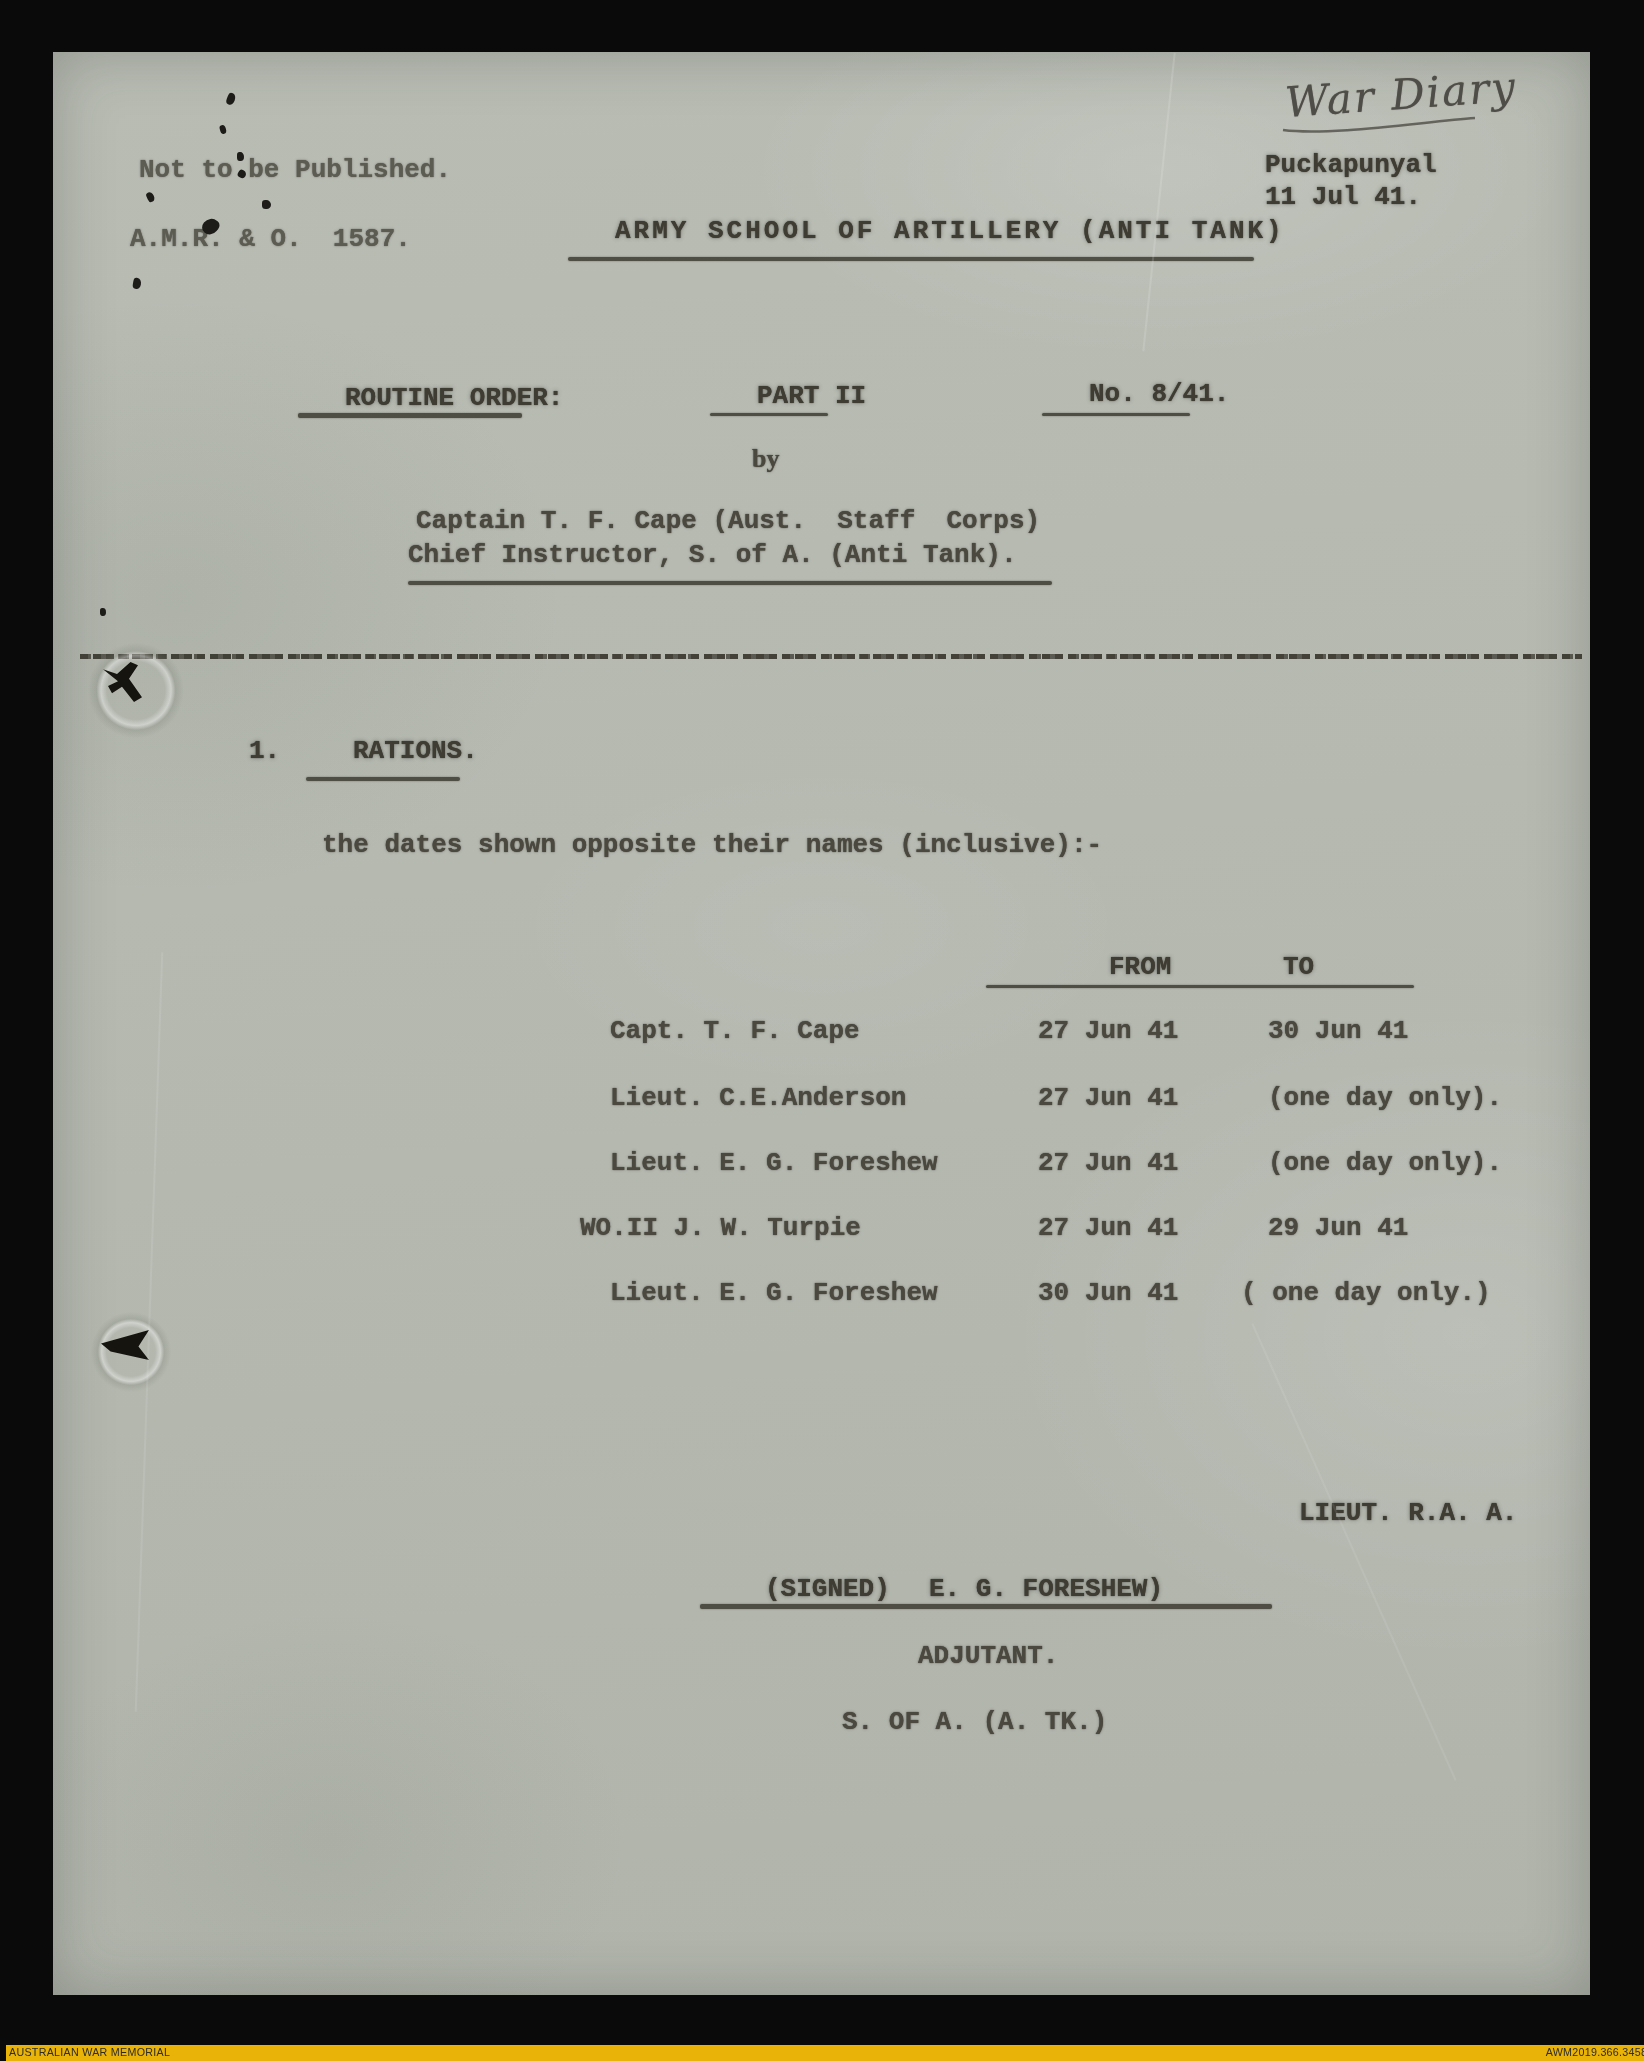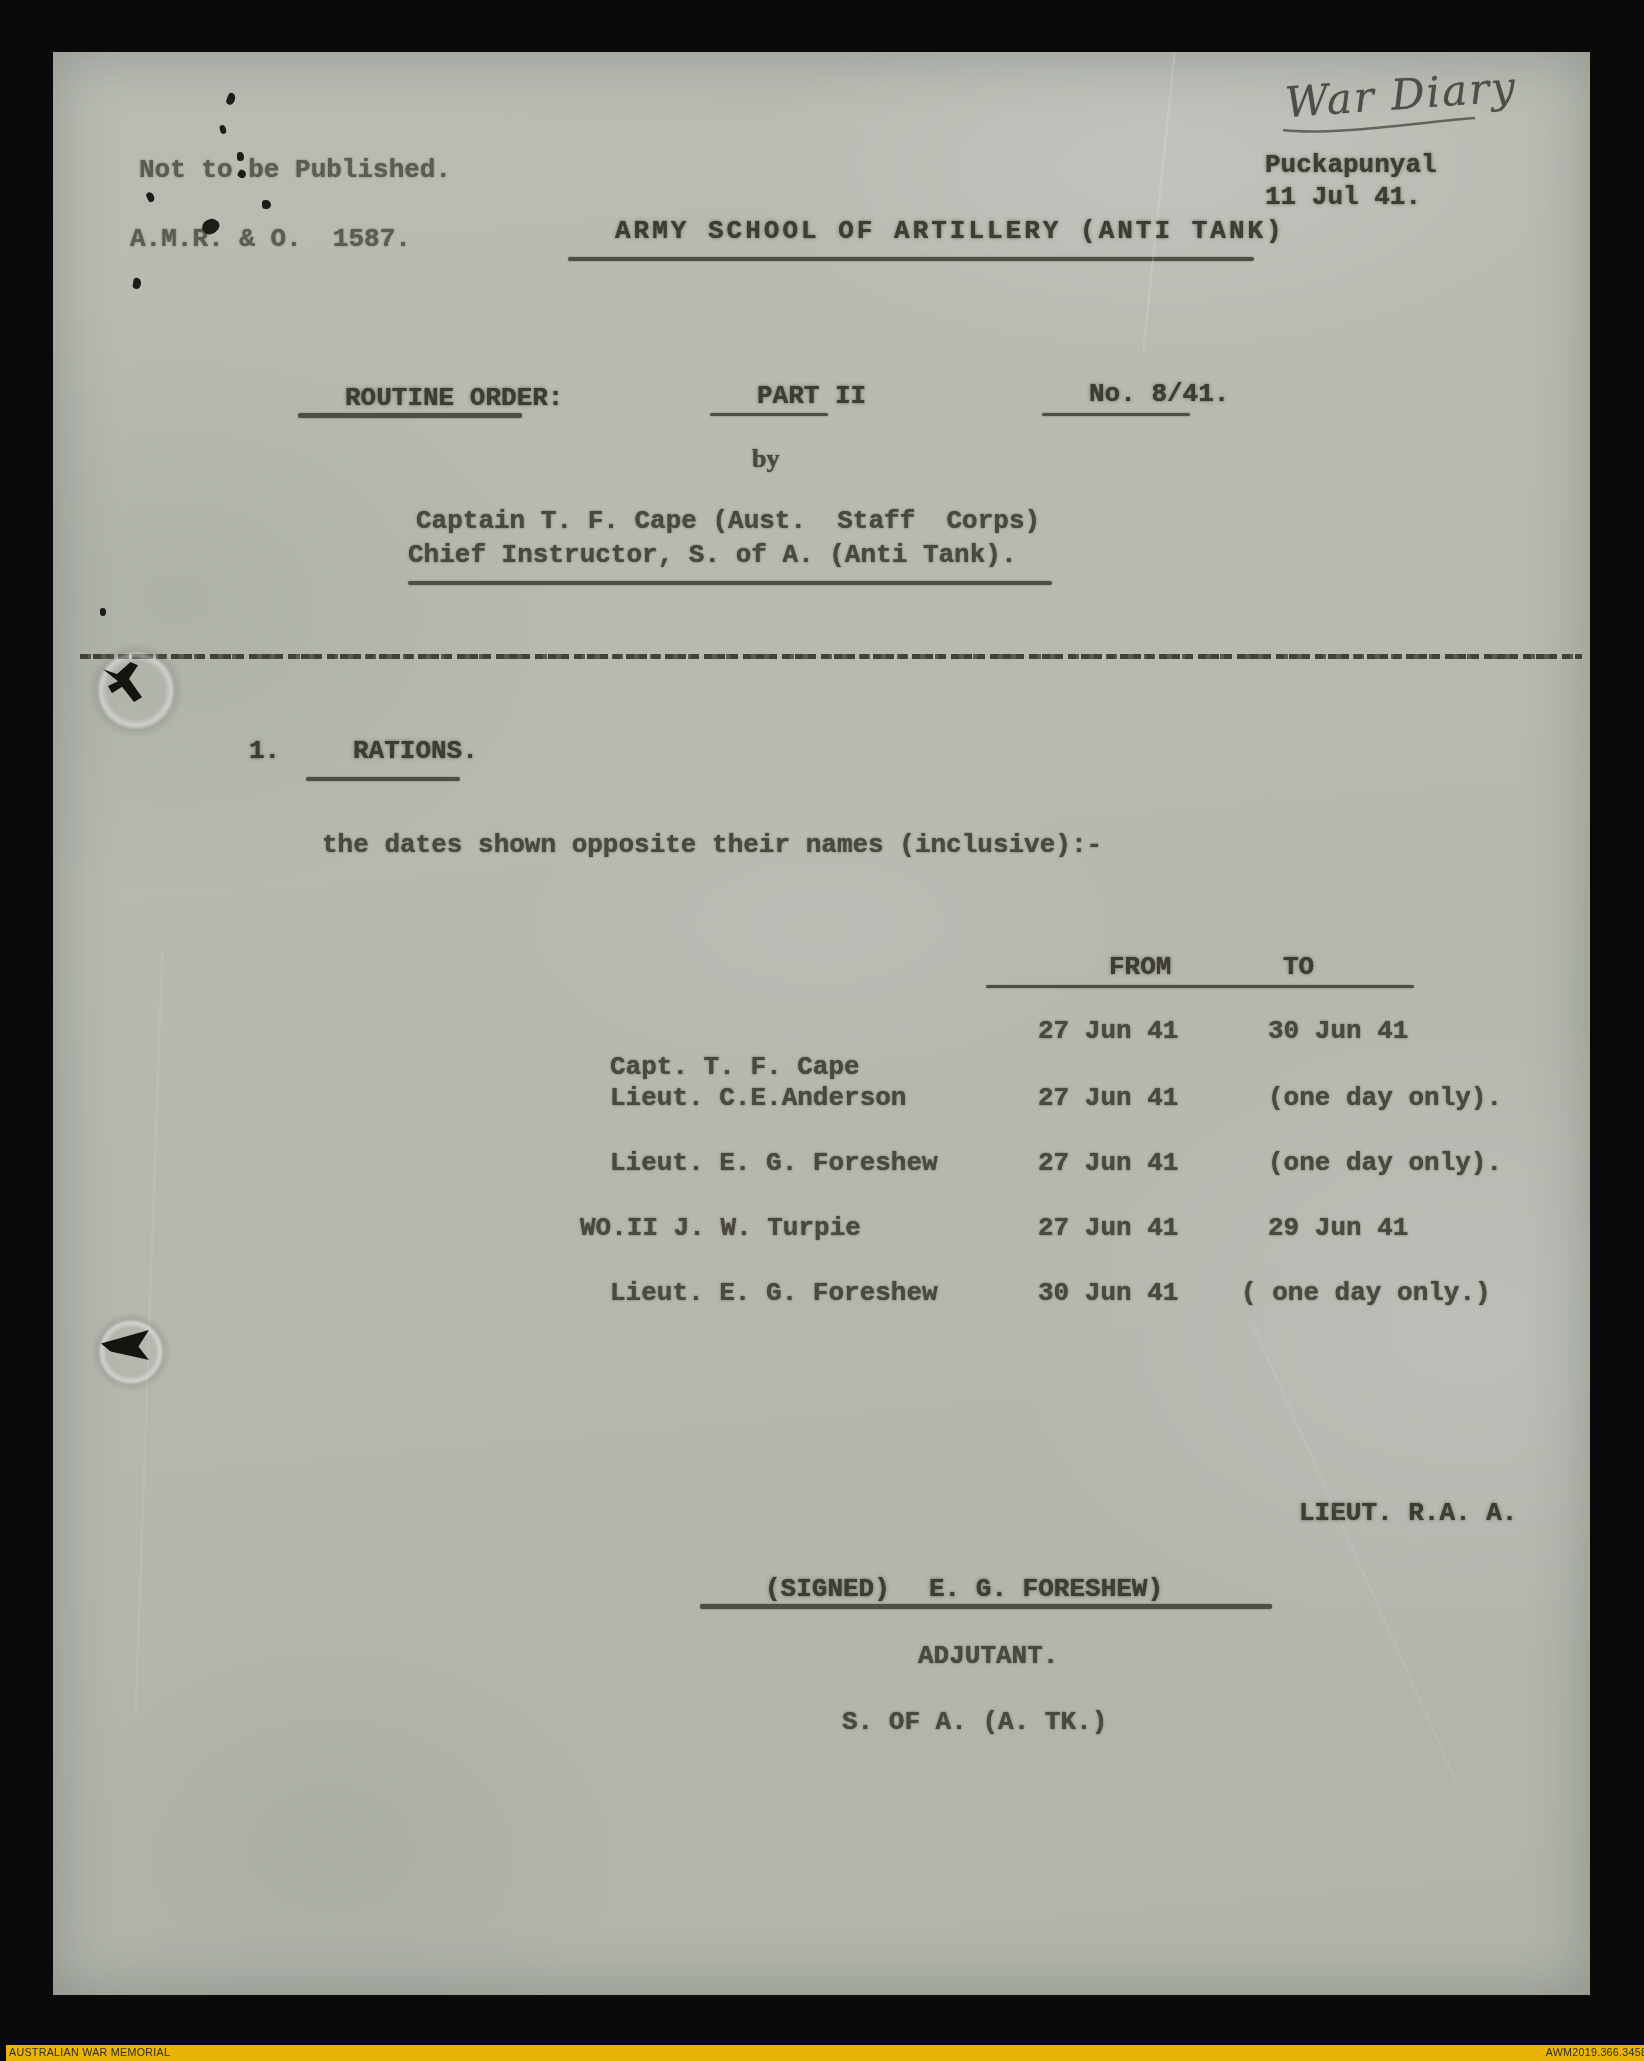--- a/index.html
+++ b/index.html
@@ -78,21 +78,21 @@
     <div class="typed dark" style="left:257px;top:684px;">RATIONS.</div>
     <div class="rule" style="left:253px;top:725px;width:154px;"></div>
 
     <div class="typed" style="left:269px;top:778px;">the dates shown opposite their names (inclusive):-</div>
 
     <div class="typed dark" style="left:1013px;top:900px;">FROM</div>
     <div class="typed dark" style="left:1187px;top:900px;">TO</div>
     <div class="rule" style="left:933px;top:933px;width:428px;height:3px;"></div>
 
     <div>
-      <div class="typed" style="left:557px;top:964px;margin-top:36px;">Capt. T. F. Cape</div>
+      <div class="typed" style="left:557px;top:964px;">Capt. T. F. Cape</div>
       <div class="typed" style="left:985px;top:964px;">27 Jun 41</div>
       <div class="typed" style="left:1215px;top:964px;">30 Jun 41</div>
     </div>
     <div>
       <div class="typed" style="left:557px;top:1031px;">Lieut. C.E.Anderson</div>
       <div class="typed" style="left:985px;top:1031px;">27 Jun 41</div>
       <div class="typed" style="left:1215px;top:1031px;">(one day only).</div>
     </div>
     <div>
       <div class="typed" style="left:557px;top:1096px;">Lieut. E. G. Foreshew</div>

